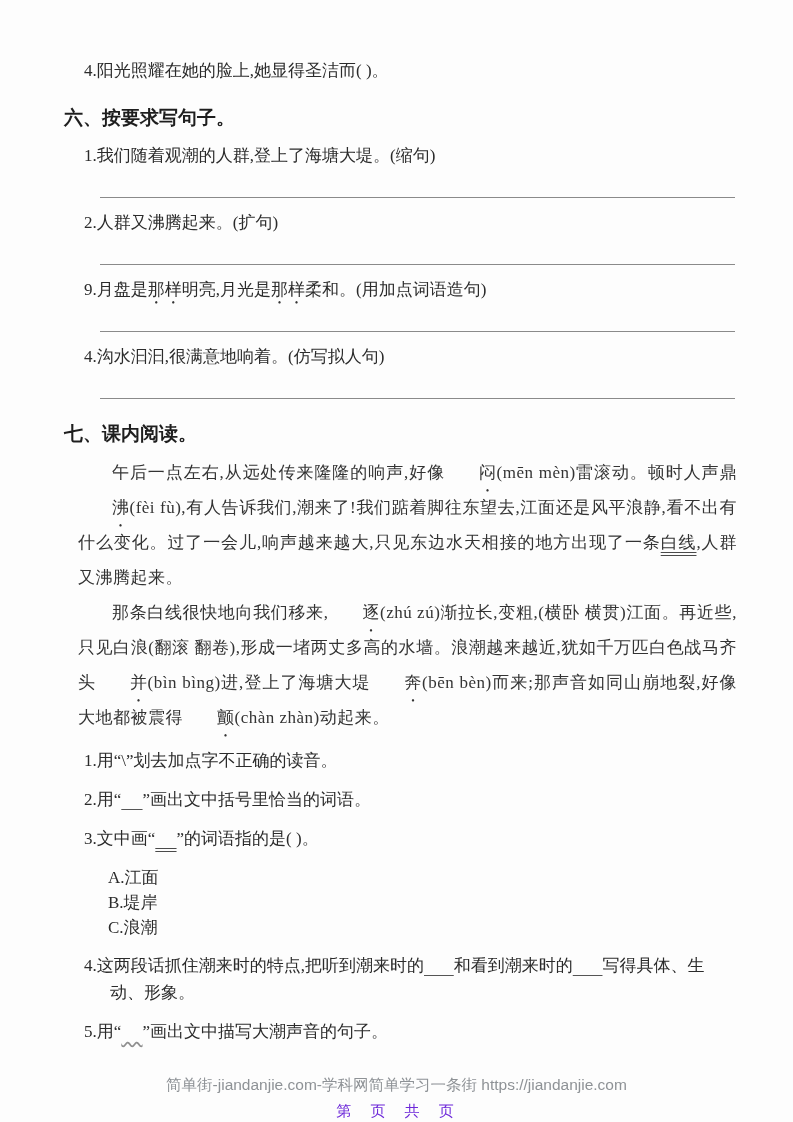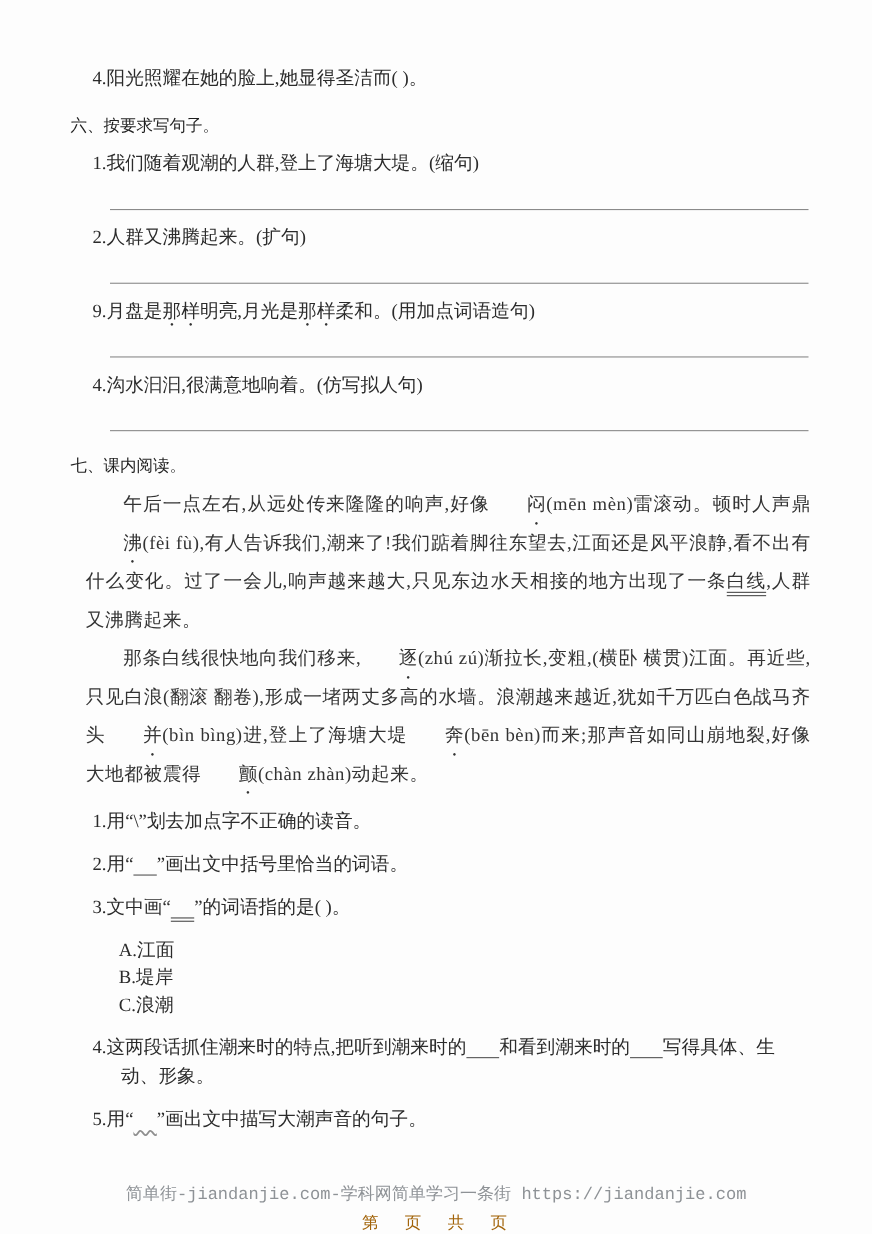--- a/index.html
+++ b/index.html
@@ -8,21 +8,21 @@
     width:793px;height:1122px;
     background:#fdfdfd;
     box-sizing:border-box;
     padding:58px 56px 16px 64px;
     font-family:"Liberation Serif","DejaVu Serif",serif;
     color:#2b2b2b;
     font-size:17px;
     overflow:hidden;
   }
   .prev-item{margin-left:20px;line-height:25px;}
-  .sec-title{font-weight:normal;font-size:15px;margin:22px 0 4px 0;color:#1e1e1e;}
+  .sec-title{font-weight:bold;font-size:19px;margin:22px 0 4px 0;color:#1e1e1e;}
   .ex-item{margin:12px 0 0 20px;line-height:25px;}
   .ans-line{height:0;border-bottom:1px solid #8a8a8a;margin:29px 2px 4px 36px;}
   .passage{margin-top:8px;}
   .passage p{
     margin:0 0 0 14px;
     line-height:35px;
     text-align:justify;
     text-indent:2em;
     letter-spacing:0.5px;
     color:#333;
@@ -38,28 +38,28 @@
     bottom:-0.62em;font-size:10px;line-height:1;color:#333;
   }
   .du{text-decoration:underline double #4a4a4a;text-underline-offset:4px;}
   .blank{white-space:pre;}
   .blank.u{text-decoration:underline;text-decoration-color:#555;text-underline-offset:4px;}
   .blank.du{text-decoration:underline double #4a4a4a;text-underline-offset:4px;}
   .blank.wavy{text-decoration:underline wavy #8f8f8f;text-underline-offset:4px;}
   .watermark{
     position:absolute;left:0;right:0;bottom:26px;
     text-align:center;
-    font-family:Liberation Mono, monospace;
+    font-family:Liberation Sans, sans-serif;
     color:#8e9296;font-size:15.5px;margin-top:32px;
   }
   .page-label{
     position:absolute;left:0;right:0;bottom:1px;
-    text-align:center;color:#a16207;font-size:15px;
+    text-align:center;color:#6d28d9;font-size:15px;
     letter-spacing:3px;word-spacing:9px;
-    font-family:Liberation Mono, monospace;
+    font-family:Liberation Sans, sans-serif;
   }
 </style>
 </head>
 <body>
 
 <div class="page">
 
   <div class="prev-item"><span>4.阳光照耀在她的脸上,她显得圣洁而(            )。</span></div>
 
   <div class="sec-title">六、按要求写句子。</div>

